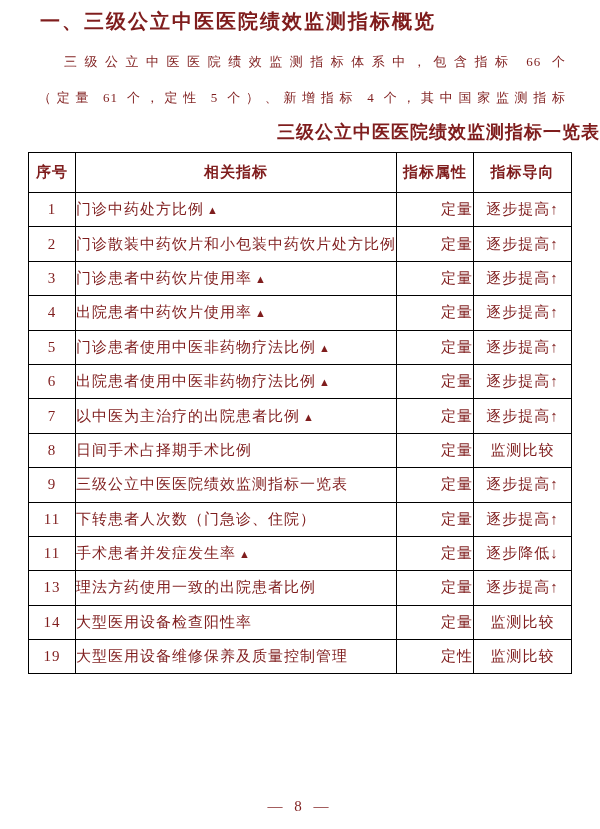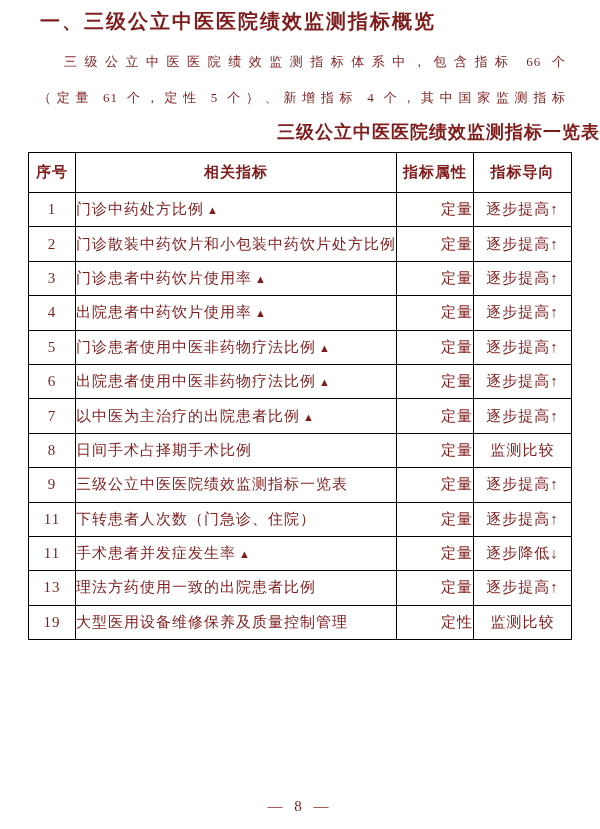--- a/index.html
+++ b/index.html
@@ -194,20 +194,26 @@
           <td class="c-attr">定量</td>
           <td class="c-dir">逐步降低↓</td>
         </tr>
         <tr>
           <td class="c-no">13</td>
           <td class="c-ind">理法方药使用一致的出院患者比例</td>
           <td class="c-attr">定量</td>
           <td class="c-dir">逐步提高↑</td>
         </tr>
         <tr>
+          <td class="c-no">14</td>
+          <td class="c-ind">大型医用设备检查阳性率</td>
+          <td class="c-attr">定量</td>
+          <td class="c-dir">监测比较</td>
+        </tr>
+        <tr>
           <td class="c-no">19</td>
           <td class="c-ind">大型医用设备维修保养及质量控制管理</td>
           <td class="c-attr">定性</td>
           <td class="c-dir">监测比较</td>
         </tr>
       </tbody>
   </table>
 
   <div class="footer">— 8 —</div>
 

